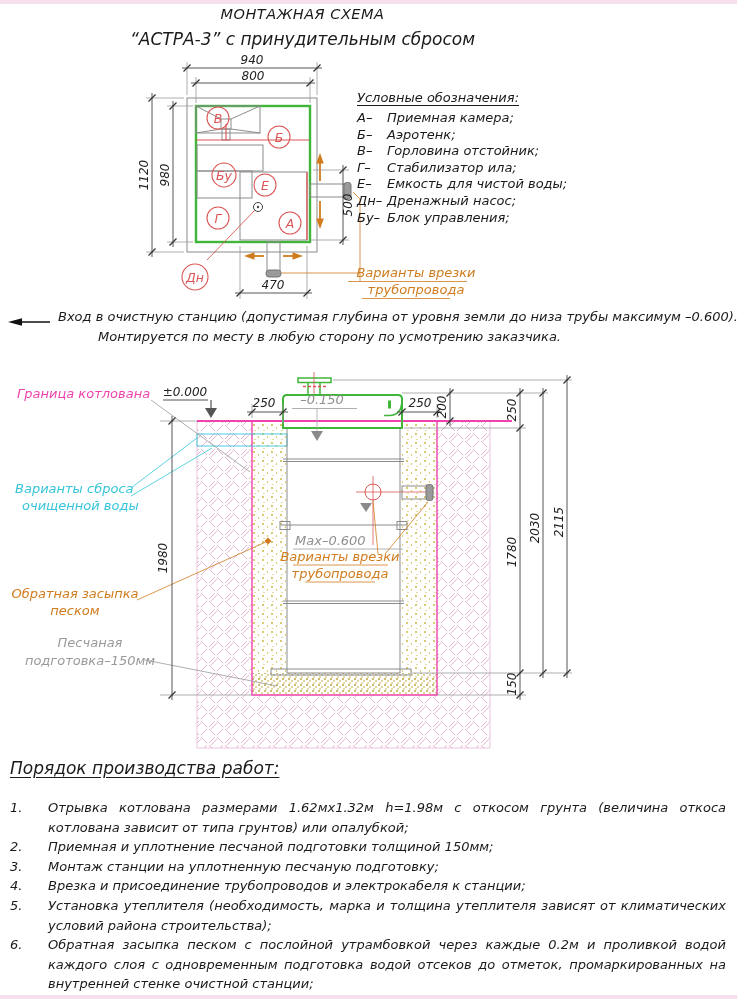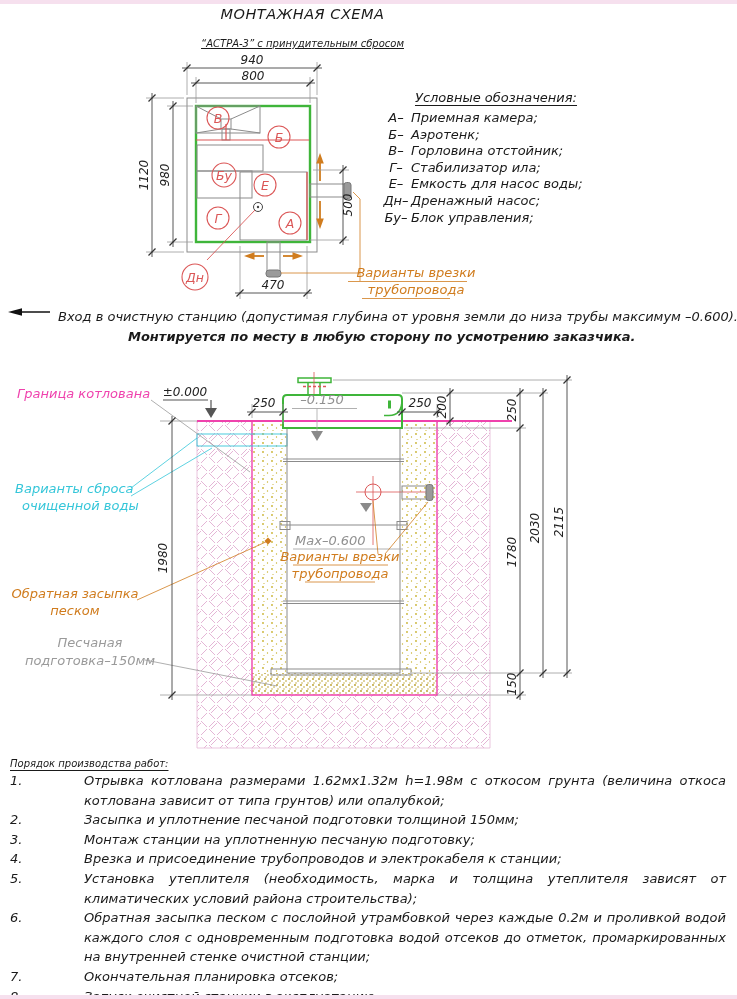--- a/index.html
+++ b/index.html
@@ -4,39 +4,39 @@
 <style>
   html,body{margin:0;padding:0;background:#fff;}
   .page{position:relative;width:737px;height:999px;background:#fff;overflow:hidden;
         font-family:"DejaVu Sans",sans-serif;color:#1a1a1a;}
   .edge{position:absolute;left:0;width:737px;height:4px;background:#f6e0ee;}
   .edge.top{top:0}.edge.bottom{bottom:0}
 
   
   .title{position:absolute;top:6px;left:0;width:605px;text-align:center;font-style:italic;}
   .title .l1{font-size:14.5px;letter-spacing:.5px;}
-  .title .l2{font-size:10px;margin-top:16px;text-decoration:underline;}
-
-  .legend{position:absolute;left:381px;top:90px;width:230px;font-style:italic;font-size:13px;text-align:center;}
+  .title .l2{font-size:17px;margin-top:7px;}
+
+  .legend{position:absolute;left:357px;top:90px;width:230px;font-style:italic;font-size:13px;}
   .legend .lg-title{text-decoration:underline;text-underline-offset:3px;margin-bottom:5px;}
   .legend .row{display:flex;line-height:16.6px;}
   .legend .key{min-width:30px;}
   .legend .gsq{display:inline-block;width:14px;height:14px;border:2px solid #3fb53a;
                margin:1px 8px 0 0;}
 
   .notes{position:absolute;left:8px;top:307px;width:724px;font-style:italic;font-size:13px;}
-  .notes .nrow{display:flex;align-items:flex-start;line-height:20px;white-space:nowrap;}
+  .notes .nrow{display:flex;align-items:flex-end;line-height:20px;white-space:nowrap;}
   .notes .icon{margin-right:8px;flex:0 0 auto;display:inline-flex;}
-  .notes .cont{margin-left:120px;line-height:20px;font-weight:bold;}
+  .notes .cont{margin-left:90px;line-height:20px;}
 
   .work{position:absolute;left:10px;top:758px;width:716px;font-style:italic;font-size:13px;}
-  .work .w-title{text-decoration:underline;text-underline-offset:3px;margin-bottom:2px;font-size:10px;}
+  .work .w-title{text-decoration:underline;text-underline-offset:3px;margin-bottom:20px;font-size:17px;}
   .work .item{display:flex;line-height:19.6px;}
   .work .num{flex:0 0 38px;}
-  .work .txt{flex:1;text-align:justify;margin-left:36px;}
+  .work .txt{flex:1;text-align:justify;}
 
   
   svg.draw{position:absolute;left:0;top:0;}
   .lnG{stroke:#3fb53a;fill:none;}
   .lnGray{stroke:#8b8b8b;fill:none;stroke-width:1;}
   .lnDark{stroke:#555;fill:none;stroke-width:1.2;}
   .lnRed{stroke:#db5757;fill:none;}
   .lnMag{stroke:#ef42ad;fill:none;}
   .lnCyan{stroke:#35c6d9;fill:none;}
   .lnOr{stroke:#d07c1e;fill:none;}
@@ -362,21 +362,21 @@
     <div class="row">
         <span class="key">В–</span>
         <span>Горловина отстойник;</span>
       </div>
     <div class="row">
         <span class="key">Г–</span>
         <span>Стабилизатор ила;</span>
       </div>
     <div class="row">
         <span class="key">Е–</span>
-        <span>Емкость для насос воды;</span>
+        <span>Емкость для чистой воды;</span>
       </div>
     <div class="row">
         <span class="key">Дн–</span>
         <span>Дренажный насос;</span>
       </div>
     <div class="row">
         <span class="key">Бу–</span>
         <span>Блок управления;</span>
       </div>
   </div>
@@ -395,21 +395,21 @@
   </div>
 
   <div class="work">
     <div class="w-title">Порядок производства работ:</div>
     <div class="item">
         <span class="num">1.</span>
         <span class="txt">Отрывка котлована размерами 1.62мх1.32м h=1.98м с откосом грунта (величина откоса котлована зависит от типа грунтов) или опалубкой;</span>
       </div>
     <div class="item">
         <span class="num">2.</span>
-        <span class="txt">Засыпка и уплотнение песчаной подготовки толщиной 150мм;</span>
+        <span class="txt">Приемная и уплотнение песчаной подготовки толщиной 150мм;</span>
       </div>
     <div class="item">
         <span class="num">3.</span>
         <span class="txt">Монтаж станции на уплотненную песчаную подготовку;</span>
       </div>
     <div class="item">
         <span class="num">4.</span>
         <span class="txt">Врезка и присоединение трубопроводов и электрокабеля к станции;</span>
       </div>
     <div class="item">

